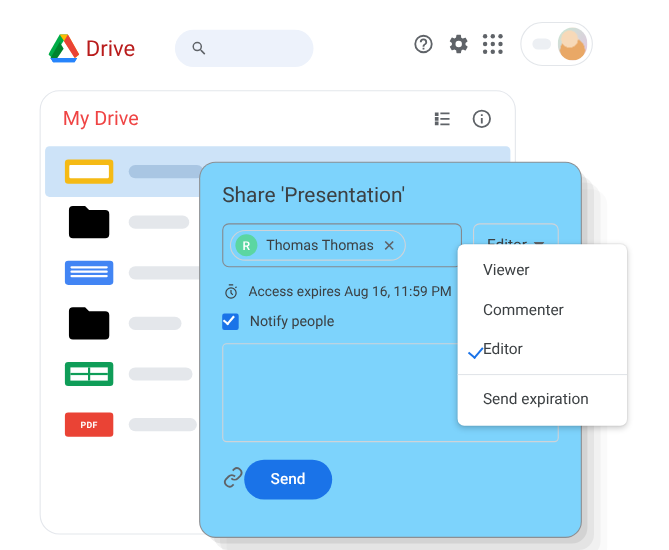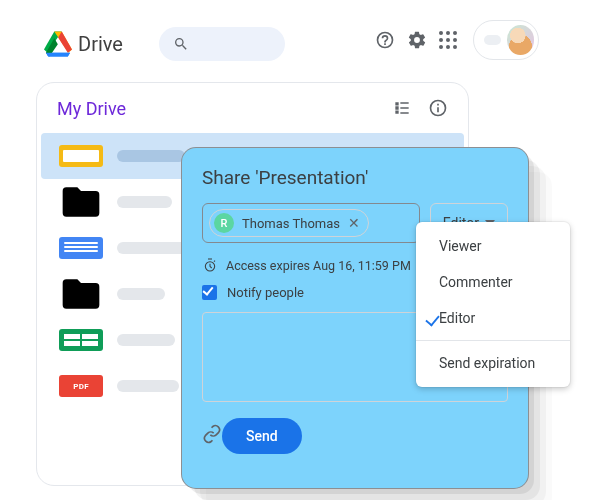--- a/index.html
+++ b/index.html
@@ -2,37 +2,37 @@
 <html><head>
 <meta charset="utf-8">
 <style>
   * { box-sizing: border-box; margin: 0; padding: 0; font-family: 'Google Sans', Roboto, Arial, sans-serif; }
   body { width: 608px; height: 500px; background: #fff; position: relative; overflow: hidden; }
 
   
   .topbar { position: absolute; top: 20px; left: 44px; right: 0; height: 48px; display: flex; align-items: center; }
   .drive-logo { display: flex; align-items: center; gap: 6px; }
   .drive-logo-shape svg { width: 28px; height: 28px; display:block; }
-  .drive-logo-text { font-size: 20px; color: #404040; font-weight: 400; }
+  .drive-logo-text { font-size: 20px; color: #b91c1c; font-weight: 400; }
   .search-pill { margin-left: 36px; width: 126px; height: 34px; background: #edf2fb; border-radius: 18px; display: flex; align-items: center; padding: 0 14px; }
   .search-pill svg { width: 16px; height: 16px; fill: #5f6368; }
 
   .top-right { position: absolute; left: 331px; top: 0; display: flex; align-items: center; gap: 12px; }
   .top-icon { color:#5f6368; }
   .top-icon svg { width: 20px; height: 20px; fill: #5f6368; display:block; }
   .apps-icon { display:grid; grid-template-columns:repeat(3,4px); grid-template-rows:repeat(3,4px); gap:3px; }
   .apps-icon span { width:4px; height:4px; background:#5f6368; border-radius:50%; }
   .profile-chip { width: 66px; height: 40px; border:1px solid #e3e6ea; border-radius: 20px; display:flex; align-items:center; justify-content:flex-end; padding:0 4px 0 10px; gap:6px; margin-left:4px; }
   .profile-chip .mini { width: 18px; height: 10px; background:#eceff3; border-radius:5px; }
   .avatar { width: 30px; height: 30px; border-radius: 50%; background: radial-gradient(circle at 40% 35%, #f7d9b8 0 30%, transparent 31%), radial-gradient(circle at 50% 70%, #e9a866 0 45%, transparent 46%), linear-gradient(135deg,#c9e8d2,#e6c2e2); }
 
   
   .drive-card { position:absolute; top: 82px; left: 36px; width: 433px; height: 404px; background:#fff; border:1px solid #e4e7ec; border-radius: 18px; overflow:visible; }
   .drive-header { height: 50px; display:flex; align-items:center; padding: 0 20px; justify-content: space-between; }
-  .drive-title { font-size: 18px; color:#6d28d9; }
+  .drive-title { font-size: 18px; color:#ef4444; }
   .drive-header-icons { display:flex; gap:16px; align-items:center; }
   .hicon svg { width:20px; height:20px; fill:#5f6368; display:block; }
 
   .file-list { padding: 0 4px; }
   .file-row { height: 46px; display:flex; align-items:center; gap: 14px; padding: 0 18px; }
   .file-row .name-blob { height: 12px; background:#e4e7eb; border-radius:6px; }
   .file-row.selected { background:#cde3f8; border-radius: 4px; }
   .file-icon { width:44px; height:22px; display:flex; align-items:center; justify-content:center; border-radius:3px; font-size:9px; font-weight:700; color:#fff; }
   .ic-slides { background:#f5ba15; position:relative; }
   .ic-slides::after{ content:""; position:absolute; inset:5px 4px; background:#fff; border-radius:1px; }

